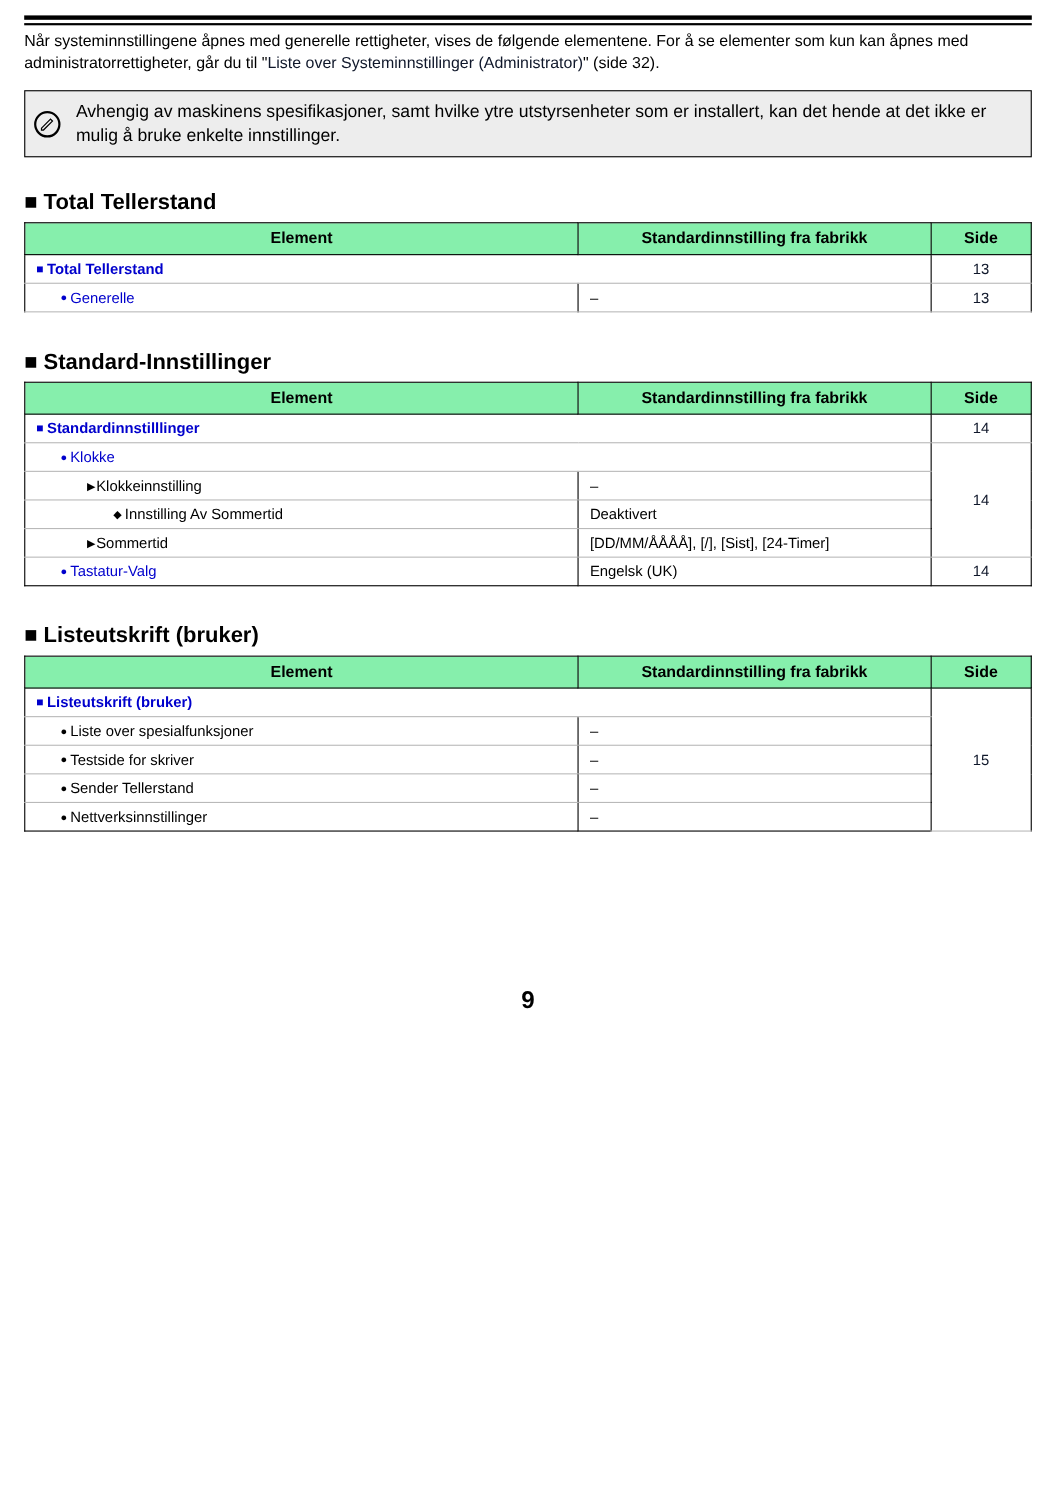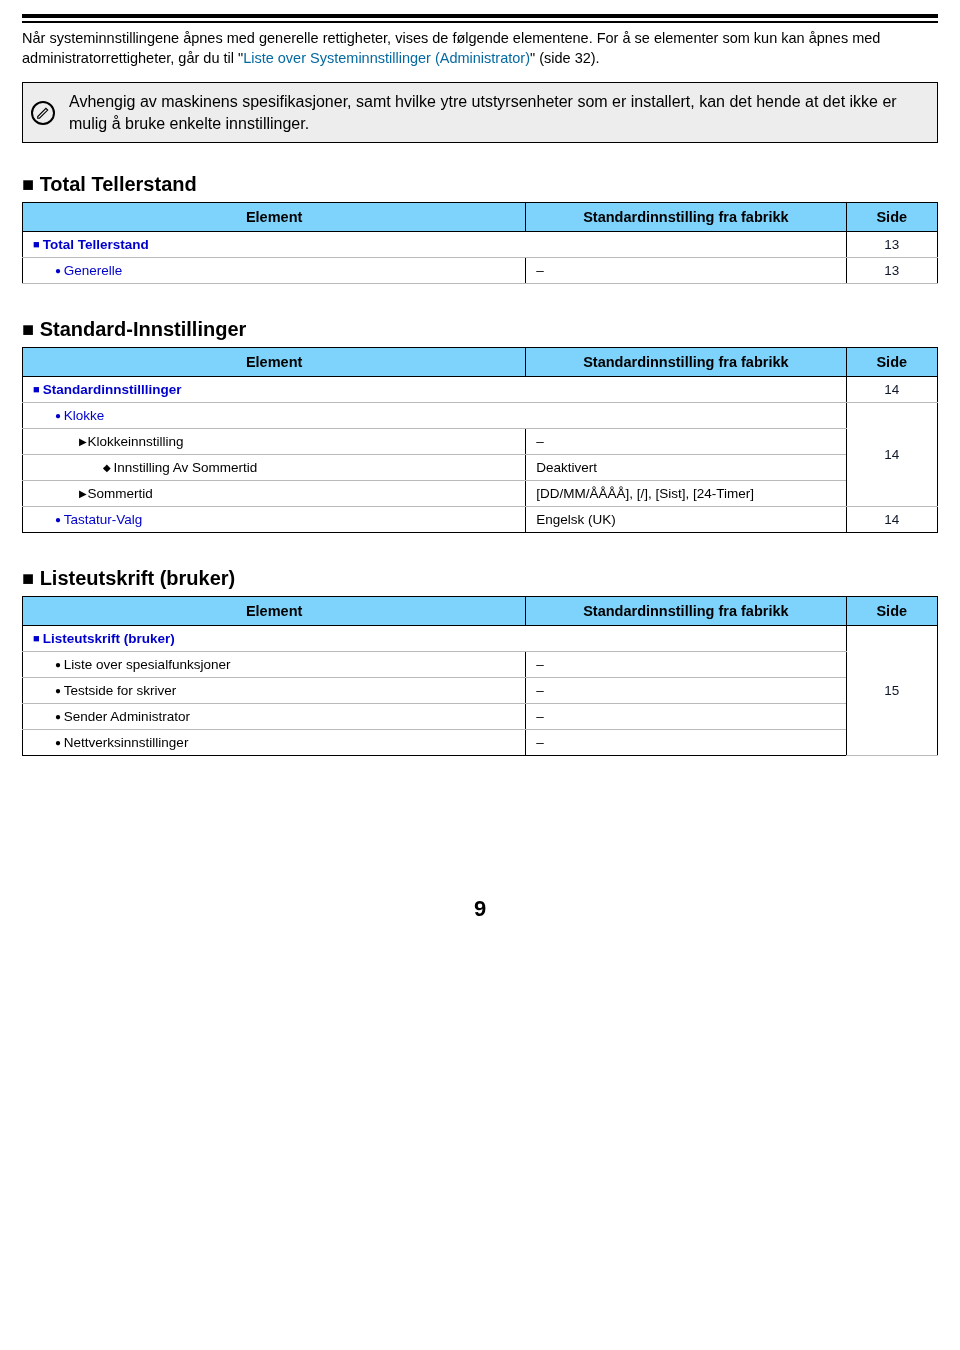--- a/index.html
+++ b/index.html
@@ -23,21 +23,21 @@
   h1 {
     font-size: 37px;
     font-weight: bold;
     margin: 0 0 6px 0;
   }
   .intro {
     font-size: 14.5px;
     line-height: 1.35;
     margin: 0 0 14px 0;
   }
-  .intro .linkish { color: #0369a1; }
+  .intro .linkish { color: #0f172a; }
   .note-box {
     border: 1px solid #000;
     background: #ededed;
     display: flex;
     align-items: center;
     padding: 8px 12px 8px 8px;
     gap: 14px;
     margin-bottom: 30px;
   }
   .note-icon {
@@ -60,21 +60,21 @@
     margin: 0 0 6px 0;
   }
   .sq { font-family: Arial; }
   table.t {
     width: 100%;
     border-collapse: collapse;
     margin-bottom: 34px;
     table-layout: fixed;
   }
   table.t th {
-    background: #7dd3fc;
+    background: #86efac;
     border: 1px solid #000;
     font-size: 14.5px;
     font-weight: bold;
     padding: 6px 8px;
     text-align: center;
   }
   table.t th.col-el { width: 55%; text-align: center; }
   table.t th.col-std { width: 35%; }
   table.t th.col-side { width: 10%; }
   table.t td {
@@ -223,21 +223,21 @@
           </tr>
           <tr>
             <td class="lev1"><span class="bullet-circ">Liste over spesialfunksjoner</span></td>
             <td class="std">–</td>
           </tr>
           <tr>
             <td class="lev1"><span class="bullet-circ">Testside for skriver</span></td>
             <td class="std">–</td>
           </tr>
           <tr>
-            <td class="lev1"><span class="bullet-circ">Sender Administrator</span></td>
+            <td class="lev1"><span class="bullet-circ">Sender Tellerstand</span></td>
             <td class="std">–</td>
           </tr>
           <tr class="last-row">
             <td class="lev1"><span class="bullet-circ">Nettverksinnstillinger</span></td>
             <td class="std">–</td>
           </tr>
         </tbody>
       </table>
     </div>
 

